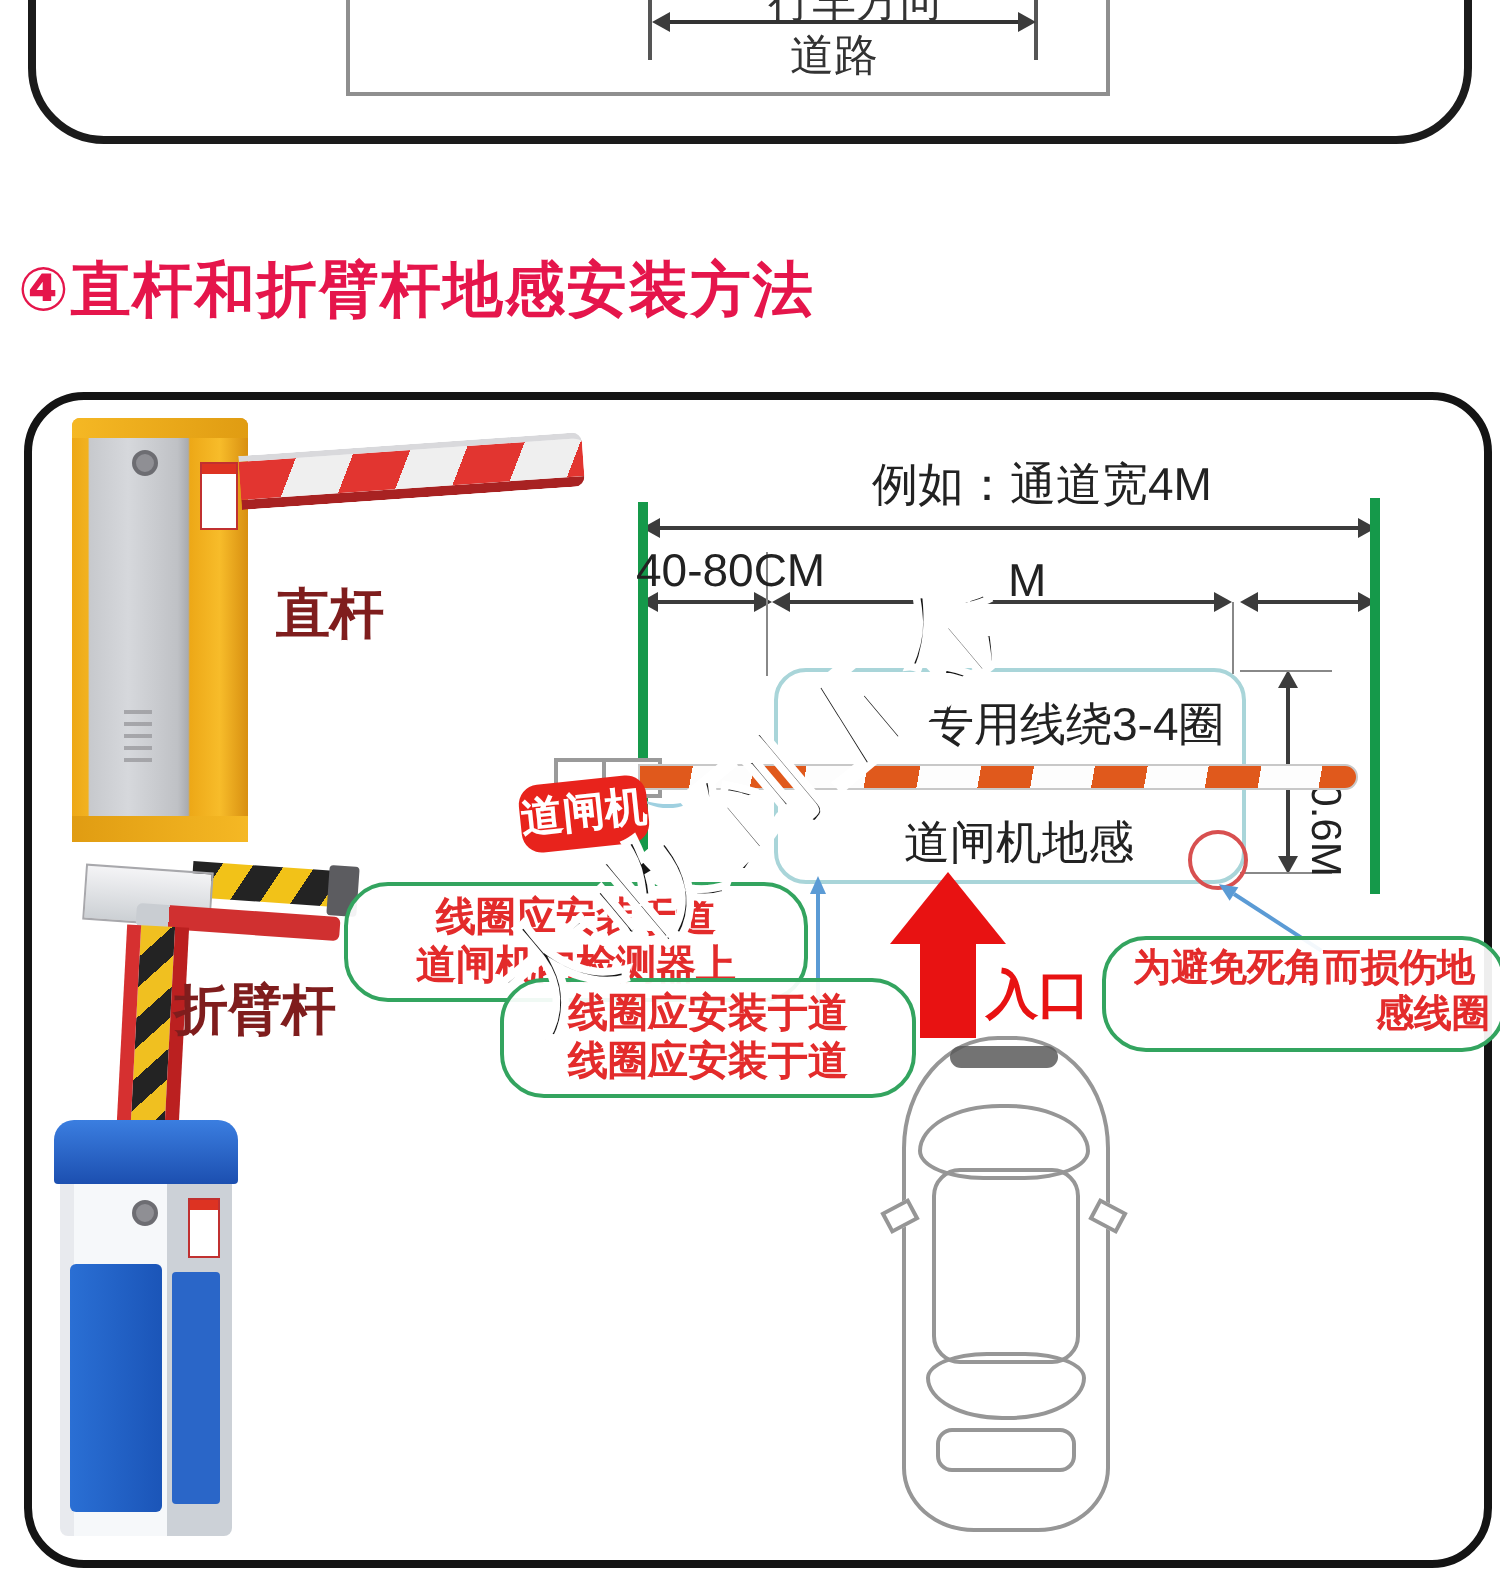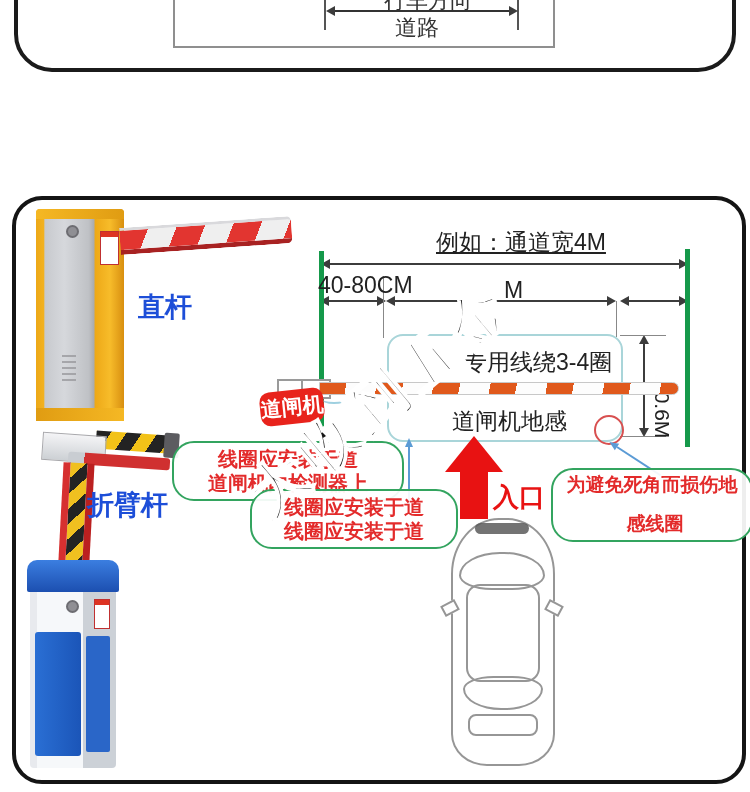--- a/index.html
+++ b/index.html
@@ -70,21 +70,21 @@
           border-radius:4px 4px 2px 2px;z-index:2;}
   .ymbody::before{content:"";position:absolute;left:0;top:0;width:100%;height:10px;background:linear-gradient(90deg,#f5b824,#e09c12);border-radius:4px 4px 0 0;}
   .ymbody::after{content:"";position:absolute;left:0;bottom:0;width:100%;height:13px;background:linear-gradient(90deg,#e09c12,#f5b824);}
   .keyhole{border-radius:50%;background:#8f8f94;border:2px solid #6d6d72;}
   .sticker{background:#fff;border:1px solid #c03030;}
   .sticker::before{content:"";position:absolute;left:0;top:0;width:100%;height:5px;background:#d32;}
   .vents{background:repeating-linear-gradient(0deg,#9a9a9e 0 2px,transparent 2px 6px);opacity:.8;}
   .ymarm{background:repeating-linear-gradient(115deg,#e23530 0 26px,#efefef 26px 52px);
          border-top:3px solid #d9d9dc;border-bottom:5px solid #a82222;border-radius:0 5px 5px 0;
          transform:rotate(-4deg);transform-origin:left center;z-index:2;}
-  .polelabel{color:#1d4ed8;font-size:27px;font-weight:bold;z-index:6;white-space:nowrap;}
+  .polelabel{color:#7f1d1d;font-size:27px;font-weight:bold;z-index:6;white-space:nowrap;}
 
   .bmbracket{background:linear-gradient(180deg,#f4f4f6,#ccd0d4);border:1px solid #a8a8ac;transform:rotate(4deg);z-index:2;}
   .bmstripes{background:repeating-linear-gradient(120deg,#232323 0 13px,#f2c218 13px 26px);transform:rotate(4deg);z-index:2;}
   .bmtip{background:#5c5c60;transform:rotate(4deg);border-radius:2px;z-index:2;}
   .bmred{background:linear-gradient(90deg,#c9cdd2 0 16%,#d03030 16% 100%);border-radius:3px;transform:rotate(4deg);z-index:2;}
   .bmpost{border-left:7px solid #d63030;border-right:7px solid #bb2020;
           background:repeating-linear-gradient(135deg,#f0c020 0 11px,#232323 11px 22px);
           transform:rotate(3deg);z-index:2;}
   .bmcap{background:linear-gradient(180deg,#3b7ee0,#1c4fb0);border-radius:10px 10px 2px 2px;z-index:2;}
   .bmbody{background:linear-gradient(90deg,#e8eaee 0 8%,#f6f8fa 8% 62%,#ccd1d7 62% 100%);z-index:2;border-radius:0 0 4px 4px;}
@@ -106,20 +106,21 @@
 <div id="screen">
 
   <div class="abs top-outer"></div>
   <div class="abs top-inner"></div>
   <div class="abs tickv" style="left:324px;top:0;height:30px;"></div>
   <div class="abs tickv" style="left:517px;top:0;height:30px;"></div>
   <div class="dimh al ar" style="left:328px;top:10px;width:188px;border-top-color:#333;"></div>
   <div class="abs toptext" style="left:384px;top:-14px;">行车方向</div>
   <div class="abs toptext" style="left:395px;top:13px;">道路</div>
 
+  <div class="abs heading">④直杆和折臂杆地感安装方法</div>
 
   <div class="abs panel">
 
     <div class="abs ymbody" style="left:20px;top:9px;width:88px;height:212px;">
       <div class="abs keyhole" style="left:30px;top:16px;width:9px;height:9px;"></div>
       <div class="abs sticker" style="left:64px;top:22px;width:17px;height:32px;"></div>
       <div class="abs vents" style="left:26px;top:146px;width:14px;height:26px;"></div>
     </div>
     <div class="abs ymarm" style="left:104px;top:28px;width:172px;height:19px;"></div>
     <div class="abs polelabel" style="left:122px;top:89px;">直杆</div>
@@ -134,21 +135,21 @@
       <div class="abs keyhole" style="left:36px;top:8px;width:9px;height:9px;"></div>
       <div class="abs sticker" style="left:64px;top:7px;width:14px;height:28px;"></div>
       <div class="abs bmpanelL" style="left:5px;top:40px;width:46px;height:124px;"></div>
       <div class="abs bmpanelR" style="left:56px;top:44px;width:24px;height:116px;"></div>
     </div>
     <div class="abs polelabel" style="left:71px;top:287px;">折臂杆</div>
 
     <div class="abs gline" style="left:303px;top:51px;width:5px;height:196px;"></div>
     <div class="abs gline" style="left:669px;top:49px;width:5px;height:198px;"></div>
 
-    <div class="abs dimtext" style="left:420px;top:27px;text-decoration:underline;">例如：通道宽4M</div>
+    <div class="abs dimtext" style="left:420px;top:27px;">例如：通道宽4M</div>
     <div class="dimh al ar" style="left:307px;top:63px;width:363px;"></div>
 
     <div class="abs dimtext" style="left:302px;top:72px;">40-80CM</div>
     <div class="abs dimtext" style="left:488px;top:77px;">M</div>
     <div class="dimh al ar" style="left:306px;top:100px;width:62px;"></div>
     <div class="dimh al ar" style="left:372px;top:100px;width:226px;"></div>
     <div class="dimh al ar" style="left:606px;top:100px;width:64px;"></div>
     <div class="abs tickthin" style="left:367px;top:76px;width:1px;height:62px;"></div>
     <div class="abs tickthin" style="left:600px;top:101px;width:1px;height:36px;"></div>
 
@@ -180,21 +181,21 @@
     <div class="abs callout" style="left:156px;top:241px;width:216px;">
       <div>线圈应安装于道</div>
       <div>道闸机内检测器上</div>
     </div>
     <div class="abs callout" style="left:234px;top:289px;width:192px;">
       <div>线圈应安装于道</div>
       <div>线圈应安装于道</div>
     </div>
     <div class="abs callout small" style="left:535px;top:268px;width:186px;">
       <div>为避免死角而损伤地</div>
-      <div style="text-align:center;padding-left:6px;margin-top:16px;">感线圈</div>
+      <div style="text-align:right;padding-left:6px;">感线圈</div>
     </div>
 
     <div class="abs" style="left:435px;top:318px;width:104px;height:248px;z-index:3;">
       <div class="car-part carbody" style="left:0;top:0;width:100px;height:244px;"></div>
       <div class="abs" style="left:24px;top:5px;width:54px;height:11px;background:#5a5a5a;border-radius:8px;opacity:.85;"></div>
       <div class="car-part" style="left:8px;top:34px;width:82px;height:34px;border-radius:50% 50% 40% 40% / 65% 65% 40% 40%;"></div>
       <div class="car-part" style="left:15px;top:66px;width:70px;height:94px;border-radius:14px;"></div>
       <div class="car-part" style="left:12px;top:158px;width:76px;height:30px;border-radius:40% 40% 50% 50% / 40% 40% 65% 65%;"></div>
       <div class="car-part" style="left:17px;top:196px;width:66px;height:18px;border-radius:8px;"></div>
       <div class="abs mirror" style="left:-9px;top:84px;transform:rotate(-28deg);"></div>

